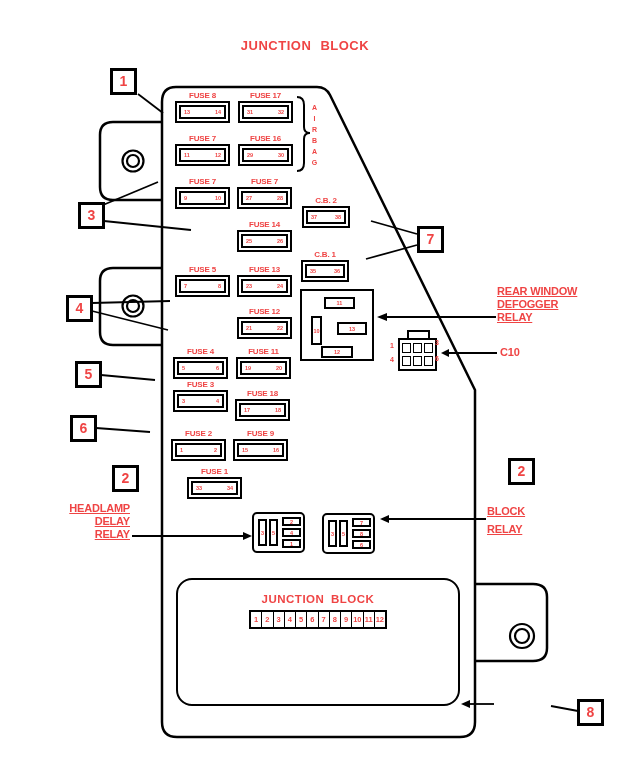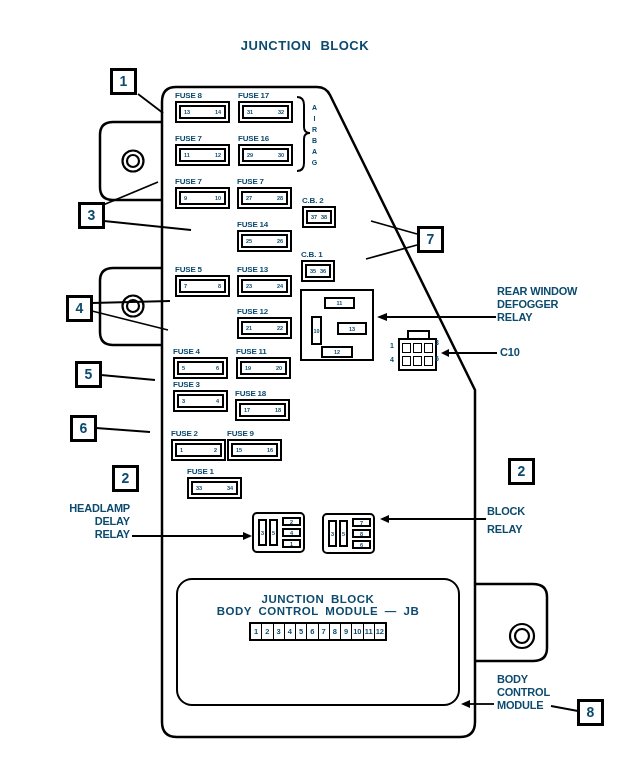--- a/index.html
+++ b/index.html
@@ -1,32 +1,32 @@
 <!DOCTYPE html>
 <html><head>
 <meta charset="utf-8">
 <style>
   html,body{margin:0;padding:0;background:#fff;}
   .stage{position:relative;width:640px;height:777px;background:#fff;overflow:hidden;
-         font-family:"Liberation Sans",sans-serif;color:#0c4a6e;}
+         font-family:"Liberation Sans",sans-serif;color:#ef4444;}
   .stage svg{position:absolute;left:0;top:0;}
   .title{position:absolute;left:225px;top:38px;width:160px;text-align:center;
          font:bold 13px "Liberation Sans",sans-serif;letter-spacing:.5px;word-spacing:5px;white-space:nowrap;}
   .callout{position:absolute;width:21px;height:21px;border:3px solid #000;background:#fff;
            font:bold 14px/21px "Liberation Sans",sans-serif;text-align:center;z-index:4;}
   .fuse{position:absolute;width:55px;z-index:3;}
-  .fuse.cb{width:34px;}
-  .fuse .lb{font:bold 8px "Liberation Sans",sans-serif;text-align:left;height:9px;
+  .fuse.cb{width:48px;}
+  .fuse .lb{font:bold 8px "Liberation Sans",sans-serif;text-align:center;height:9px;
             letter-spacing:-.2px;white-space:nowrap;}
   .fuse .bx{border:2px solid #000;padding:2px;margin-top:1px;background:#fff;}
   .fuse .in{border:2px solid #000;height:10px;display:flex;justify-content:space-between;
             align-items:center;padding:0 3px;font:bold 5.5px "Liberation Sans",sans-serif;}
   .lbl{position:absolute;font:bold 11px/13px "Liberation Sans",sans-serif;letter-spacing:-.2px;z-index:3;}
   .lbl.right{text-align:right;}
-  .lbl div{white-space:nowrap;}
+  .lbl div{white-space:nowrap;text-decoration:underline;}
   .airbag{position:absolute;left:308px;top:102px;width:13px;text-align:center;
           font:bold 7px/11px "Liberation Sans",sans-serif;z-index:3;}
   .airbag span{display:block;}
   .relay{position:absolute;border:2.5px solid #000;border-radius:5px;background:#fff;z-index:3;}
   .trect{position:absolute;border:2px solid #000;display:flex;align-items:center;justify-content:center;
          font:bold 5.5px "Liberation Sans",sans-serif;background:#fff;}
   .bigrelay{position:absolute;left:300px;top:289px;width:70px;height:68px;border:2.5px solid #000;background:#fff;z-index:3;}
   .c10{position:absolute;left:398px;top:330px;width:43px;height:42px;z-index:3;}
   .c10 .tab{position:absolute;left:9px;top:0;width:19px;height:10px;border:2px solid #000;background:#fff;}
   .c10 .body{position:absolute;left:0;top:8px;width:35px;height:29px;border:2px solid #000;background:#fff;
@@ -248,21 +248,21 @@
     </div>
   <div class="fuse" style="left:235px;top:389px">
       <div class="lb">FUSE 18</div>
       <div class="bx">
         <div class="in">
           <span>17</span>
           <span>18</span>
         </div>
       </div>
     </div>
-  <div class="fuse" style="left:227px;top:429px">
+  <div class="fuse" style="left:233px;top:429px">
       <div class="lb">FUSE 9</div>
       <div class="bx">
         <div class="in">
           <span>15</span>
           <span>16</span>
         </div>
       </div>
     </div>
 
   <div class="fuse cb" style="left:302px;top:196px">
@@ -335,29 +335,23 @@
   <div class="lbl" style="left:497px;top:285px">
     <div>REAR  WINDOW</div>
       <div>DEFOGGER</div>
       <div>RELAY</div>
   </div>
   <div class="lbl" style="left:500px;top:346px">C10</div>
   <div class="lbl" style="left:487px;top:502px;line-height:18px">
     <div>BLOCK</div>
       <div>RELAY</div>
   </div>
-  <div class="lbl" style="left:497px;top:673px">
-    <div>BODY</div>
-      <div>CONTROL</div>
-      <div>MODULE</div>
-  </div>
 
   <div class="panel">
     <div class="t1">JUNCTION BLOCK</div>
-    <div class="t2">BODY CONTROL MODULE — JB</div>
     <div class="strip">
       <div class="cell">1</div>
       <div class="cell">2</div>
       <div class="cell">3</div>
       <div class="cell">4</div>
       <div class="cell">5</div>
       <div class="cell">6</div>
       <div class="cell">7</div>
       <div class="cell">8</div>
       <div class="cell">9</div>

